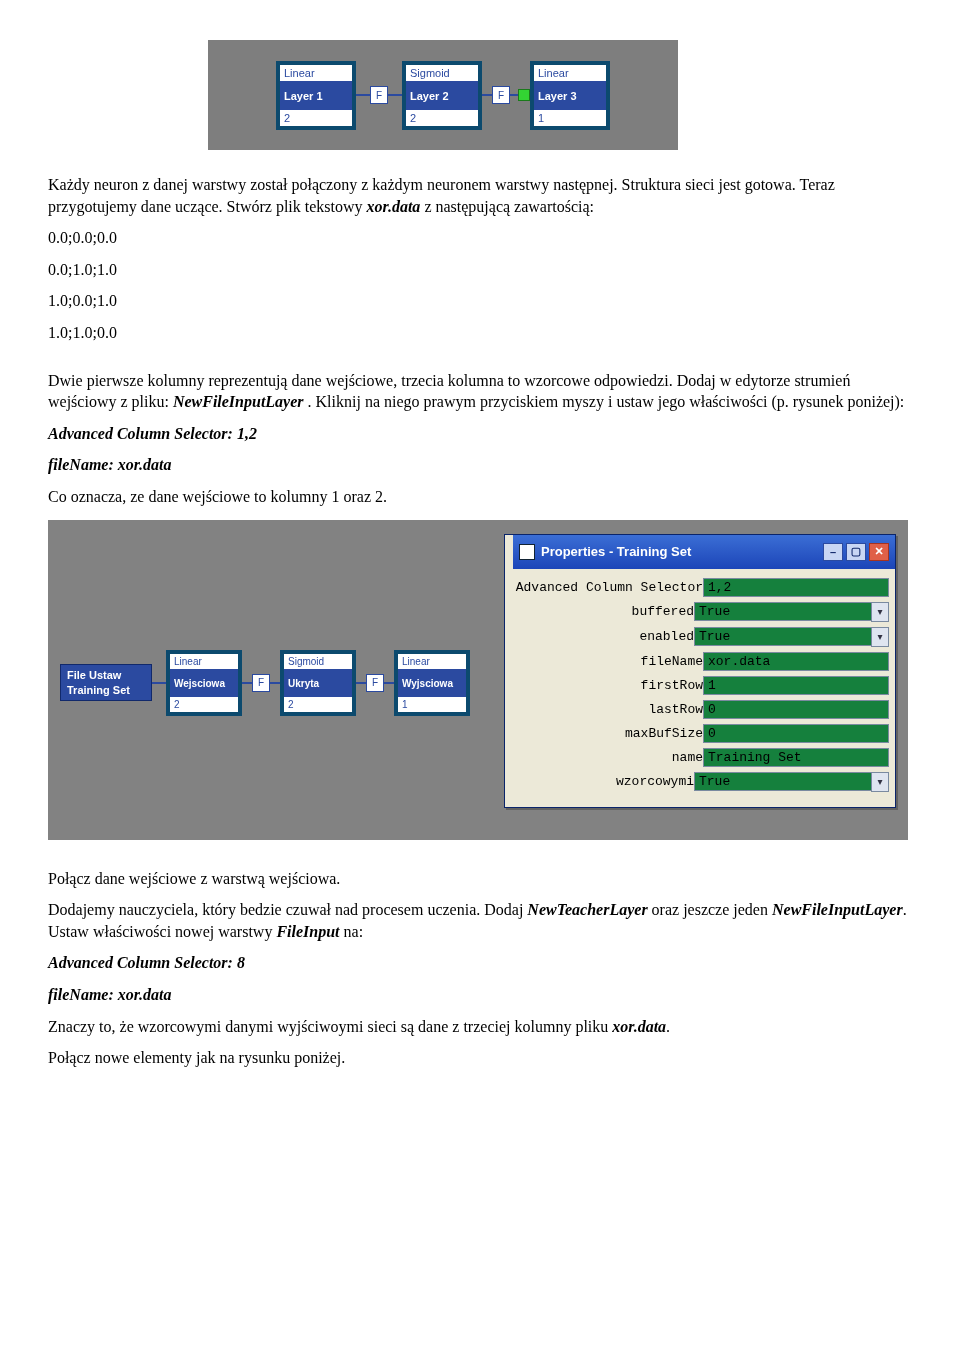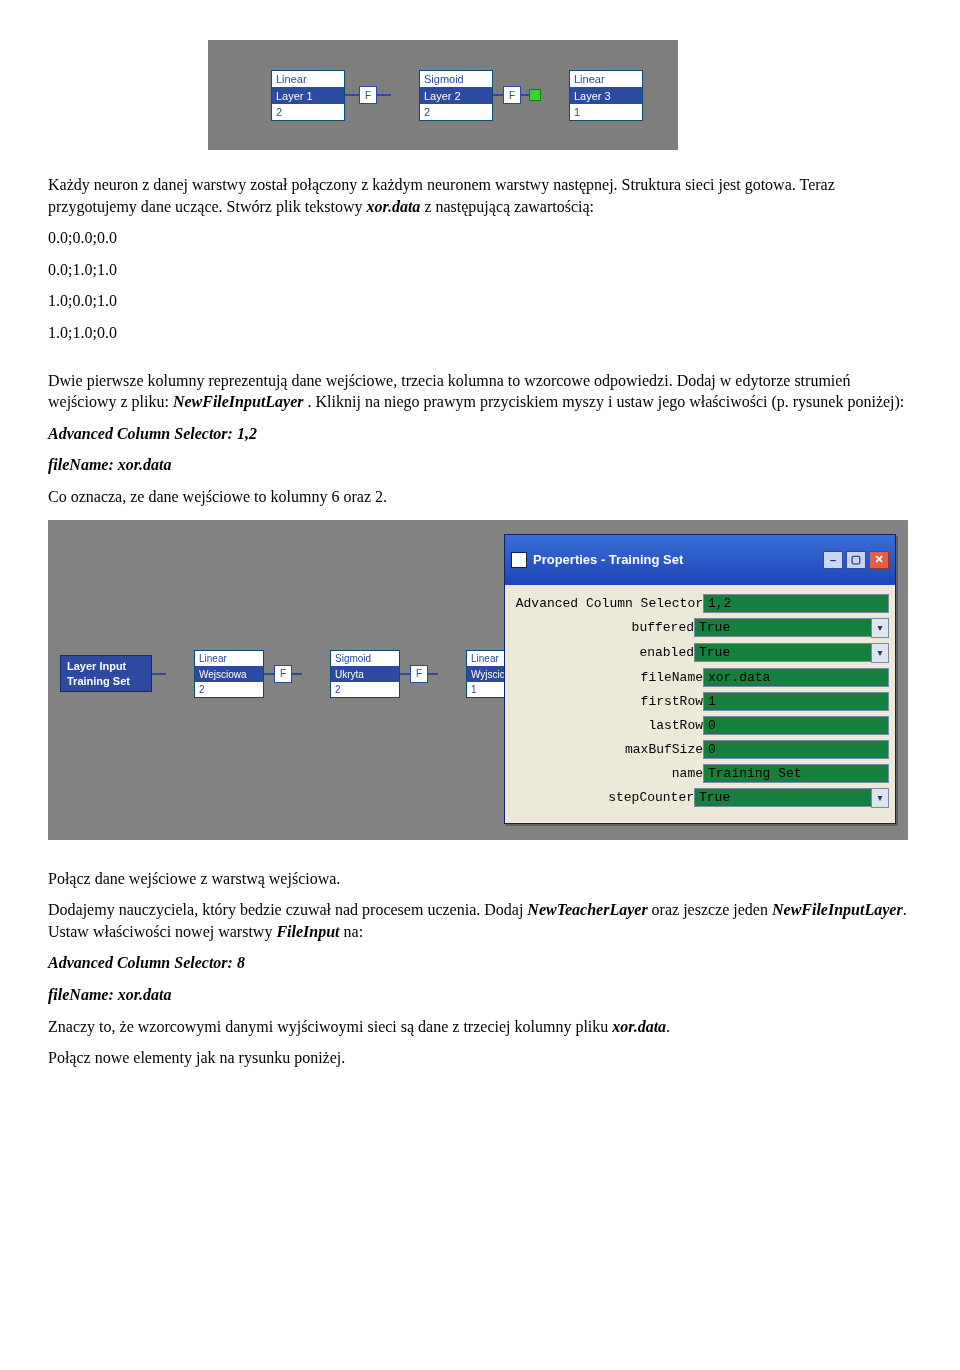--- a/index.html
+++ b/index.html
@@ -30,37 +30,36 @@
     align-items: center;
     justify-content: center;
     position: relative;
   }
   .nn-row {
     display: flex;
     align-items: center;
   }
   .layer-box {
     background: #fff;
-    border: 1px solid #0c4a6e;
+    border: 4px solid #0c4a6e;
     width: 72px;
     font-family: Verdana, Arial, sans-serif;
     font-size: 11px;
-    margin-left: 28px;
   }
   .layer-box .layer-top {
     background: #fff;
     color: #2b4aa0;
     padding: 2px 4px;
     border-bottom: 1px solid #2b4aa0;
   }
   .layer-box .layer-mid {
     background: #2b4aa0;
     color: #fff;
-    padding: 2px 4px;
-    font-weight: normal;
+    padding: 8px 4px;
+    font-weight: bold;
   }
   .layer-box .layer-bot {
     background: #fff;
     color: #2b4aa0;
     padding: 2px 4px;
   }
   .conn {
     display: flex;
     align-items: center;
   }
@@ -123,26 +122,27 @@
     width: 390px;
     font-family: Tahoma, Verdana, sans-serif;
     font-size: 12px;
     background: #ece9d8;
     border: 1px solid #0a246a;
     box-shadow: 2px 2px 0 rgba(0,0,0,.25);
   }
   .props-title {
     background: linear-gradient(#3b6ed5, #1c45b8);
     color: #fff;
-    padding: 16px 6px;
+    padding: 8px 6px;
     display: flex;
     align-items: center;
     justify-content: space-between;
     font-weight: bold;
     font-size: 13px;
+    margin-left: 8px;
   }
   .props-title .left {
     display: flex;
     align-items: center;
     gap: 6px;
   }
   .title-icon {
     width: 14px;
     height: 14px;
     display: inline-block;
@@ -262,27 +262,27 @@
 <p>1.0;0.0;1.0</p>
 <p>1.0;1.0;0.0</p>
 
 <p style="margin-top:26px;">
   <span>Dwie pierwsze kolumny reprezentują dane wejściowe, trzecia kolumna to wzorcowe odpowiedzi. Dodaj w edytorze strumień wejściowy z pliku: </span><span class="bolditalic">NewFileInputLayer</span><span> . Kliknij na niego prawym przyciskiem myszy i ustaw jego właściwości (p. rysunek poniżej):</span>
 </p>
 
 <p class="bolditalic">Advanced Column Selector: 1,2</p>
 <p class="bolditalic">fileName: xor.data</p>
 
-<p>Co oznacza, ze dane wejściowe to kolumny 6 oraz 2.</p>
+<p>Co oznacza, ze dane wejściowe to kolumny 1 oraz 2.</p>
 
 <div class="fig2">
 
   <div class="nn-row">
     <div class="file-input-box">
-      <div>Layer Input</div>
+      <div>File Ustaw</div>
       <div>Training Set</div>
     </div>
     <div class="conn">
       <div class="wire"></div>
     </div>
     <div class="layer-box small">
       <div class="layer-top">Linear</div>
       <div class="layer-mid">Wejsciowa</div>
       <div class="layer-bot">2</div>
     </div>
@@ -354,21 +354,21 @@
         </div>
         <div class="prop-row">
           <div class="prop-label">maxBufSize</div>
           <input class="prop-input" value="0" style="">
         </div>
         <div class="prop-row">
           <div class="prop-label">name</div>
           <input class="prop-input" value="Training Set" style="">
         </div>
         <div class="prop-row">
-          <div class="prop-label">stepCounter</div>
+          <div class="prop-label">wzorcowymi</div>
           <div class="prop-select-wrap">
             <input class="prop-input" value="True" style="">
             <div class="select-arrow">▾</div>
           </div>
         </div>
       </div>
   </div>
 
 </div>
 

